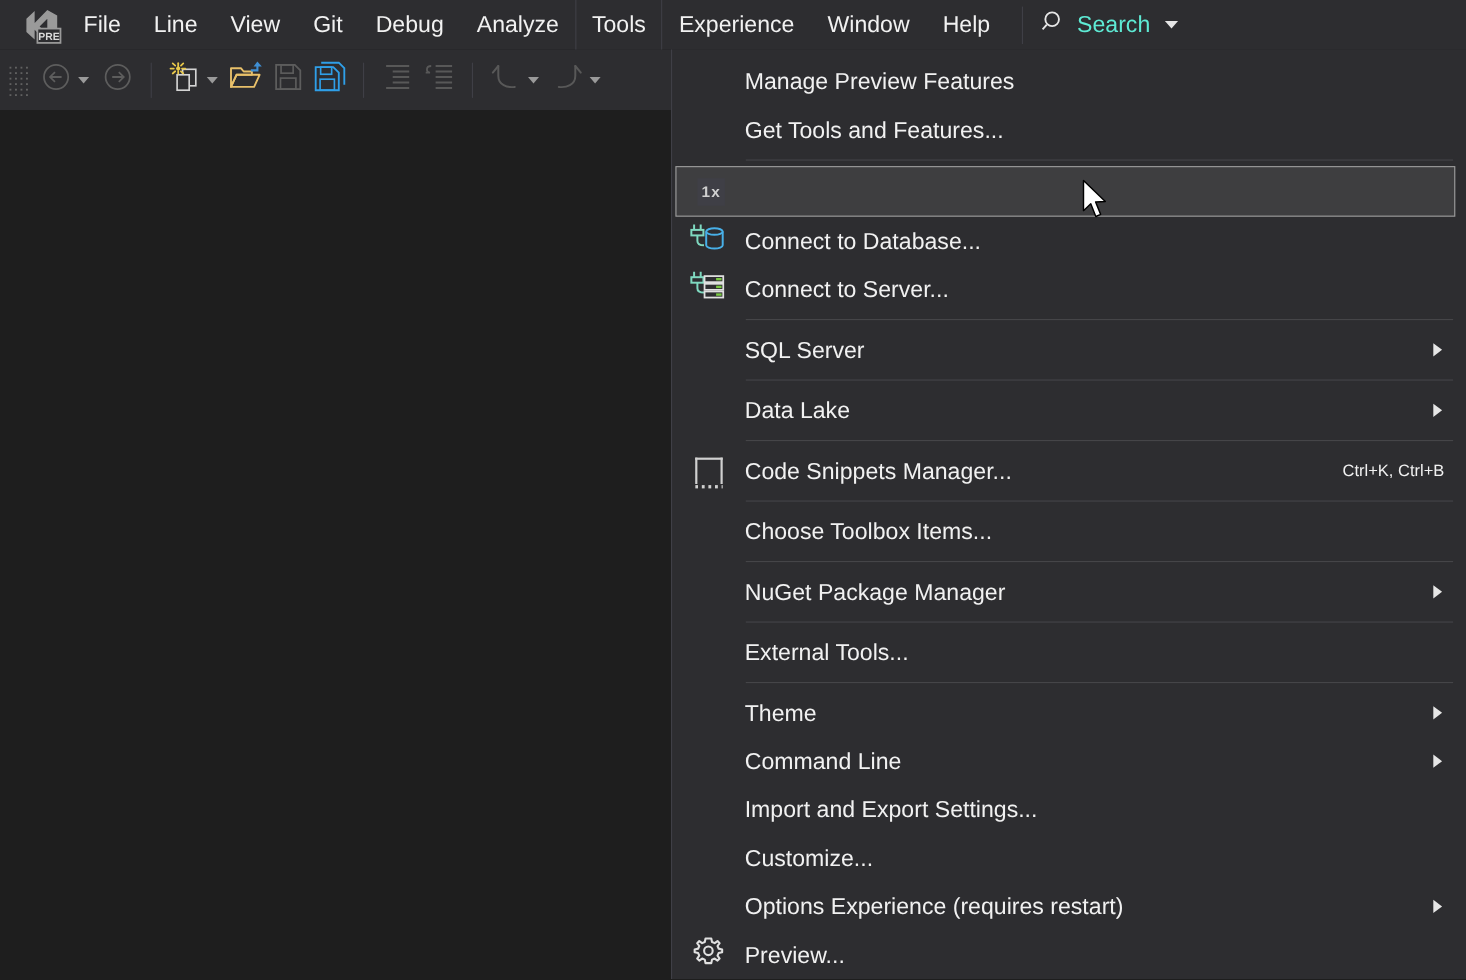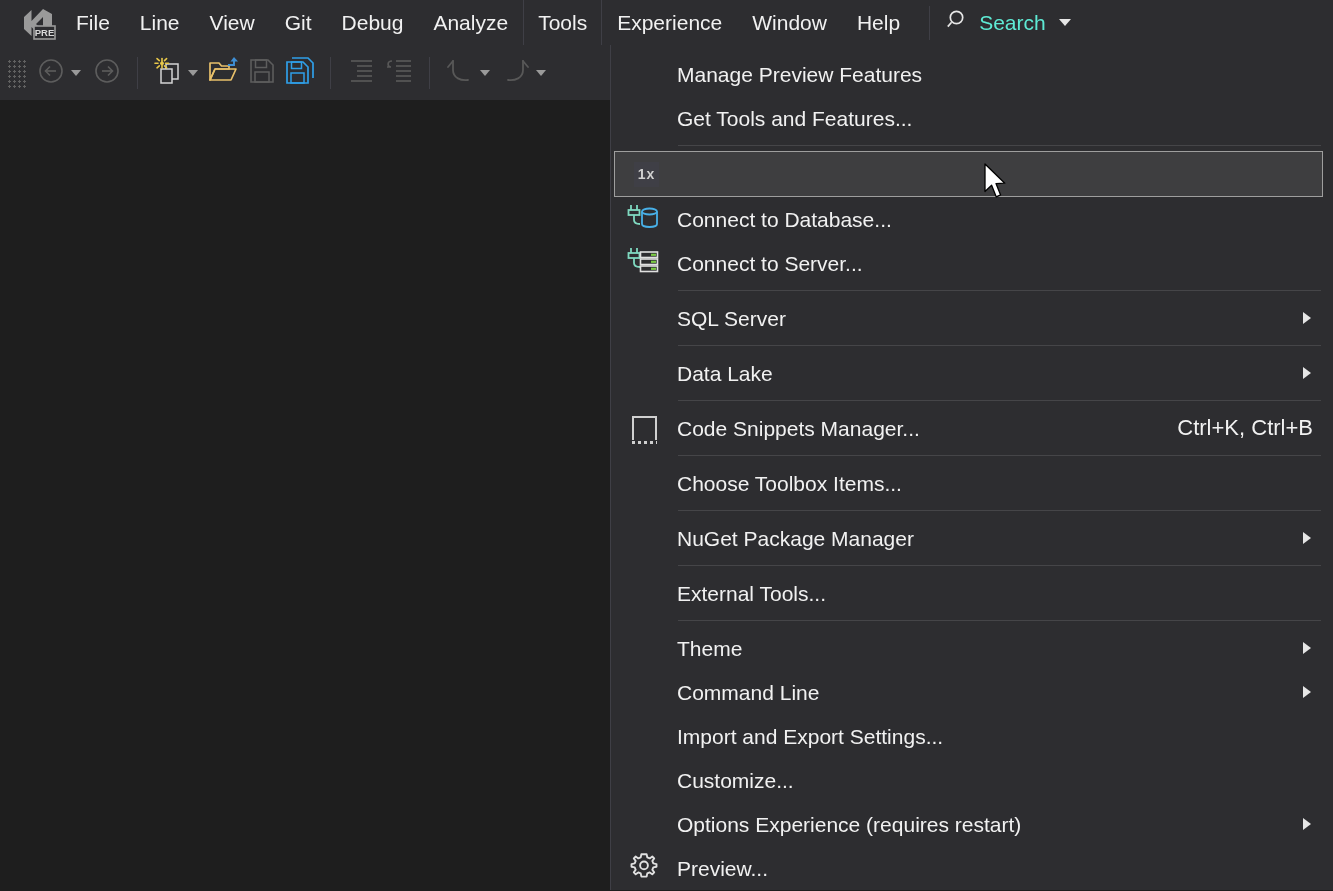--- a/index.html
+++ b/index.html
@@ -82,21 +82,21 @@
     position: relative; display: flex; align-items: center;
     height: 44px; color: #f1f1f1; font-size: 21px;
     padding-left: 0;
   }
   .mrow .gutter {
     flex: 0 0 66px; display: flex; align-items: center; justify-content: center;
     height: 31px;
   }
   .mrow .label { flex: 1 1 auto; white-space: nowrap; line-height: 1; }
   .mrow .shortcut {
-    color: #f1f1f1; font-size: 22px; padding-right: 20px; white-space: nowrap;
+    color: #f1f1f1; font-size: 15px; padding-right: 20px; white-space: nowrap;
   }
   .mrow .submenu-arrow {
     width: 0; height: 0; border-top: 6px solid transparent;
     border-bottom: 6px solid transparent; border-left: 8px solid #e6e6e6;
     margin-right: 22px; flex: 0 0 auto;
   }
   .mrow.selected {
     background: #3e3e40;
     border: 1px solid #9e9e9e;
     height: 46px;

